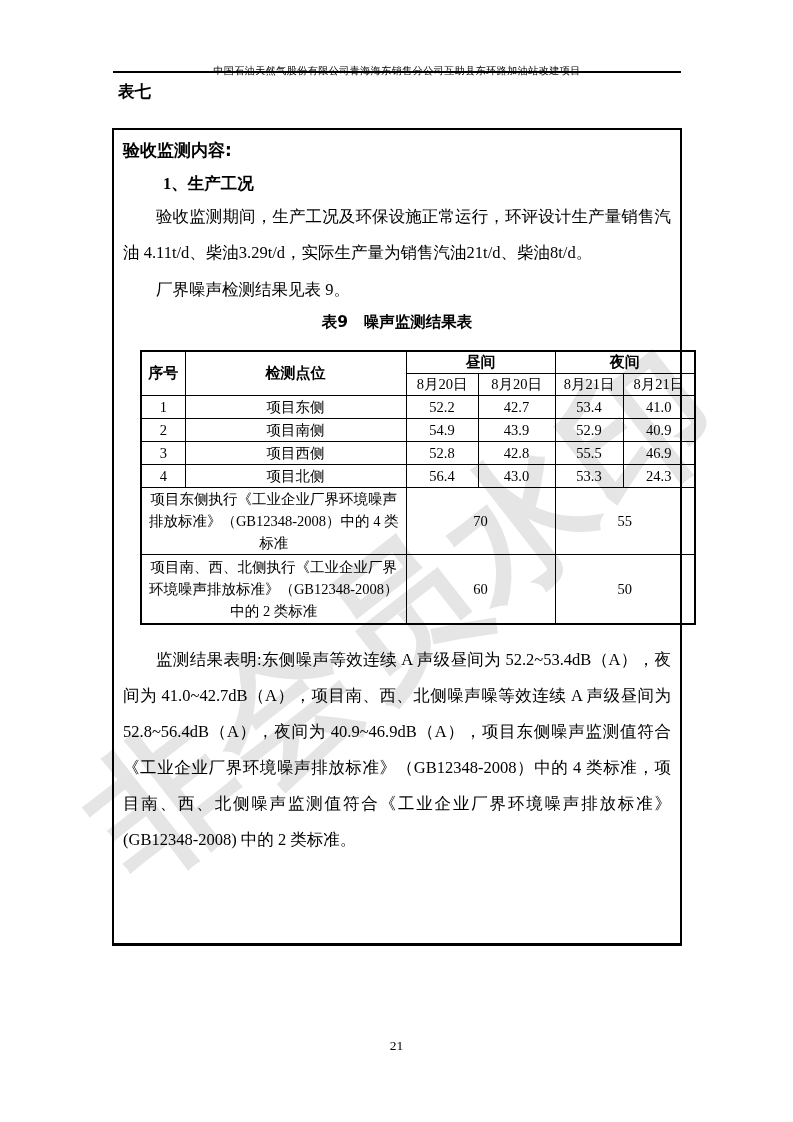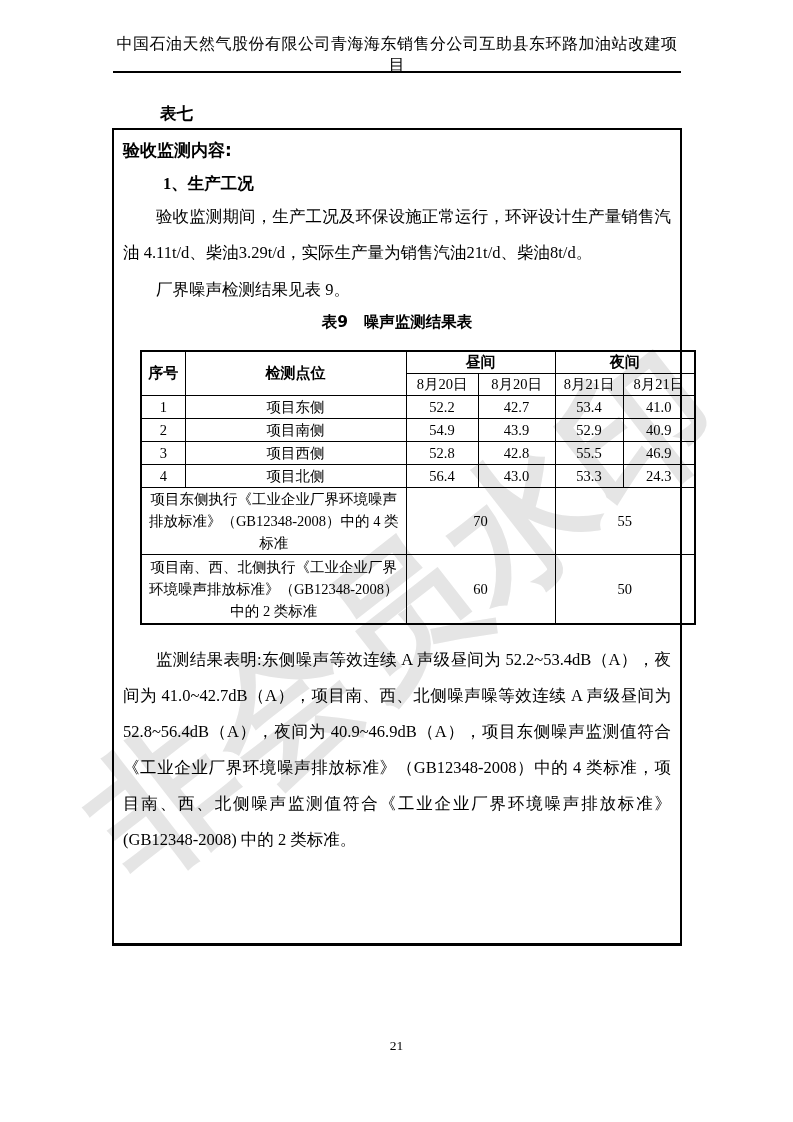--- a/index.html
+++ b/index.html
@@ -9,31 +9,31 @@
   }
   .watermark{
     position:absolute;left:28px;top:540px;width:744px;height:150px;
     text-align:center;line-height:150px;font-size:146px;font-weight:700;
     font-family:"DejaVu Sans","Liberation Sans",sans-serif;
     color:#e5e5e5;letter-spacing:4px;transform:rotate(-38deg);
     z-index:1;white-space:nowrap;user-select:none;
   }
   .layer{position:relative;z-index:2;}
   .page-header{
-    position:absolute;top:34px;left:113px;width:568px;text-align:center;
-    font-size:16px;letter-spacing:.5px;
+    position:absolute;top:64px;left:113px;width:568px;text-align:center;
+    font-size:10px;letter-spacing:.5px;
   }
   .header-rule{
     position:absolute;top:71px;left:113px;width:568px;height:0;
     border-top:2px solid #000;
   }
   .table-seven{
-    position:absolute;top:103px;left:118px;
+    position:absolute;top:81px;left:118px;
     font-family:"DejaVu Sans","Liberation Sans",sans-serif;
-    font-weight:700;font-size:16.5px;margin-left:42px;
+    font-weight:700;font-size:16.5px;
   }
   .main-box{
     position:absolute;top:128px;left:112px;width:570px;height:818px;
     border:2px solid #000;border-bottom-width:3px;box-sizing:border-box;
     padding:5px 9px 0 9px;
   }
   .sec-title{
     font-family:"DejaVu Sans","Liberation Sans",sans-serif;
     font-weight:700;font-size:17px;line-height:26px;margin:2px 0 0 0;
   }

